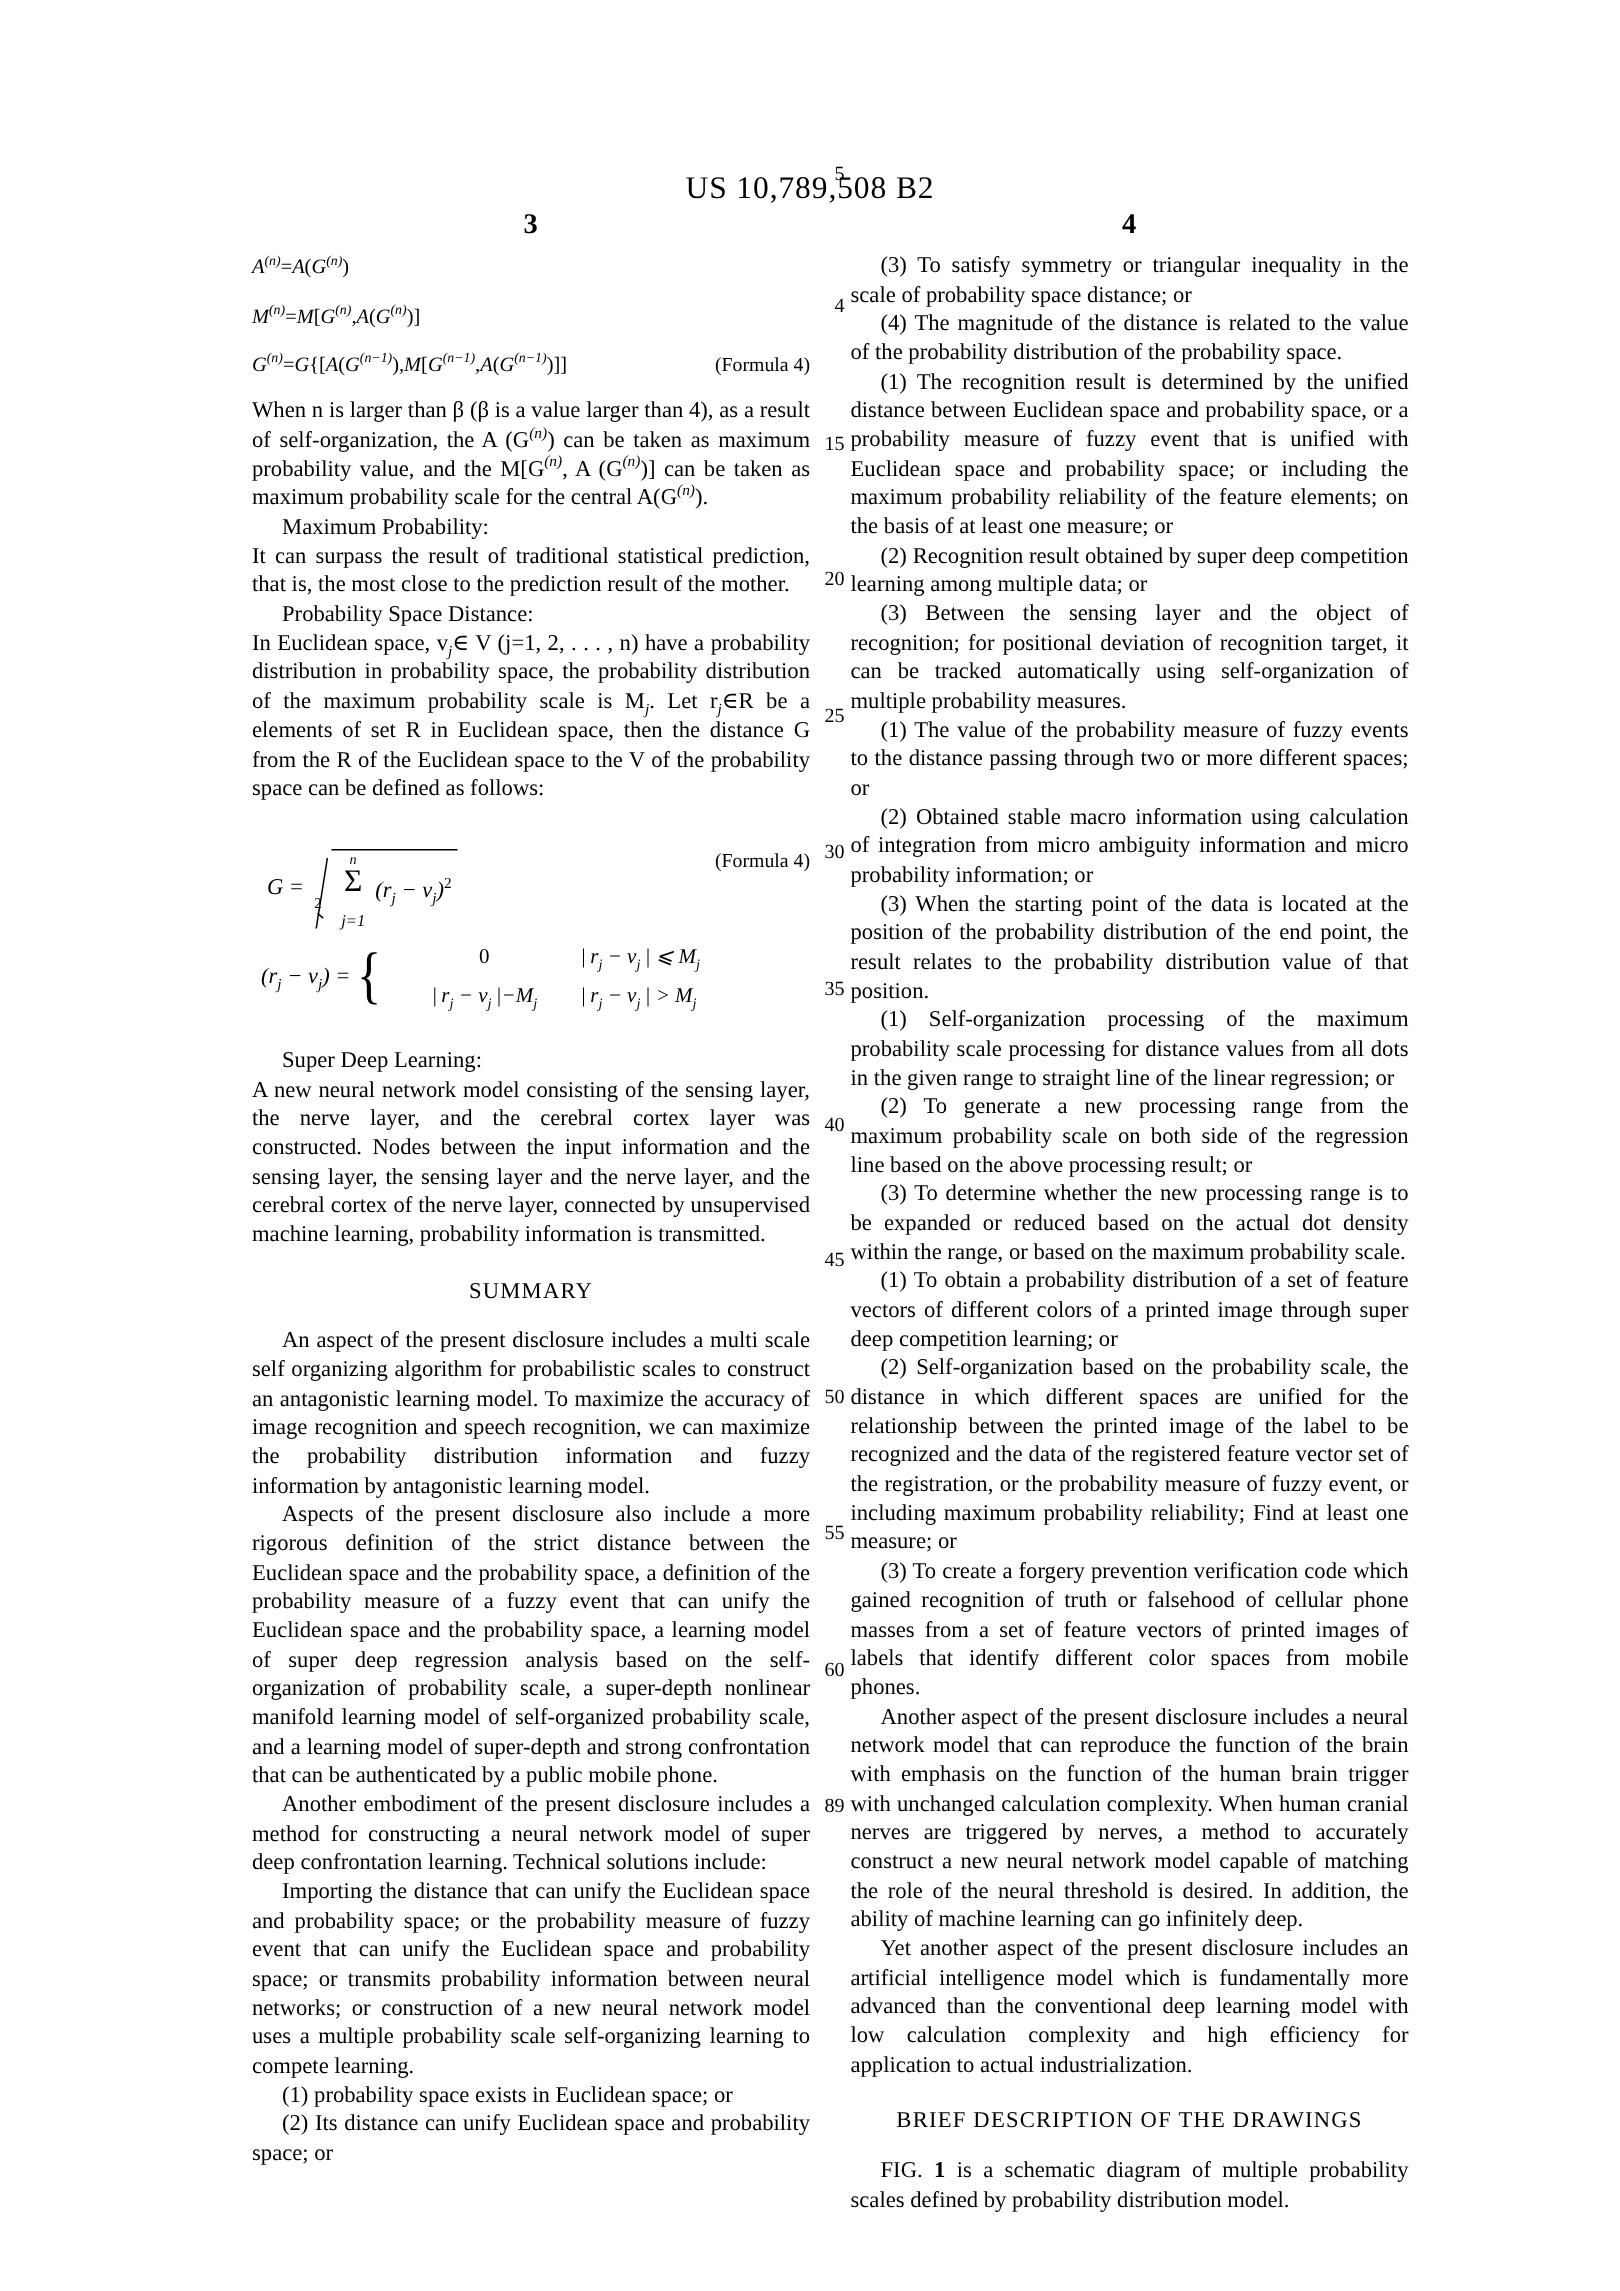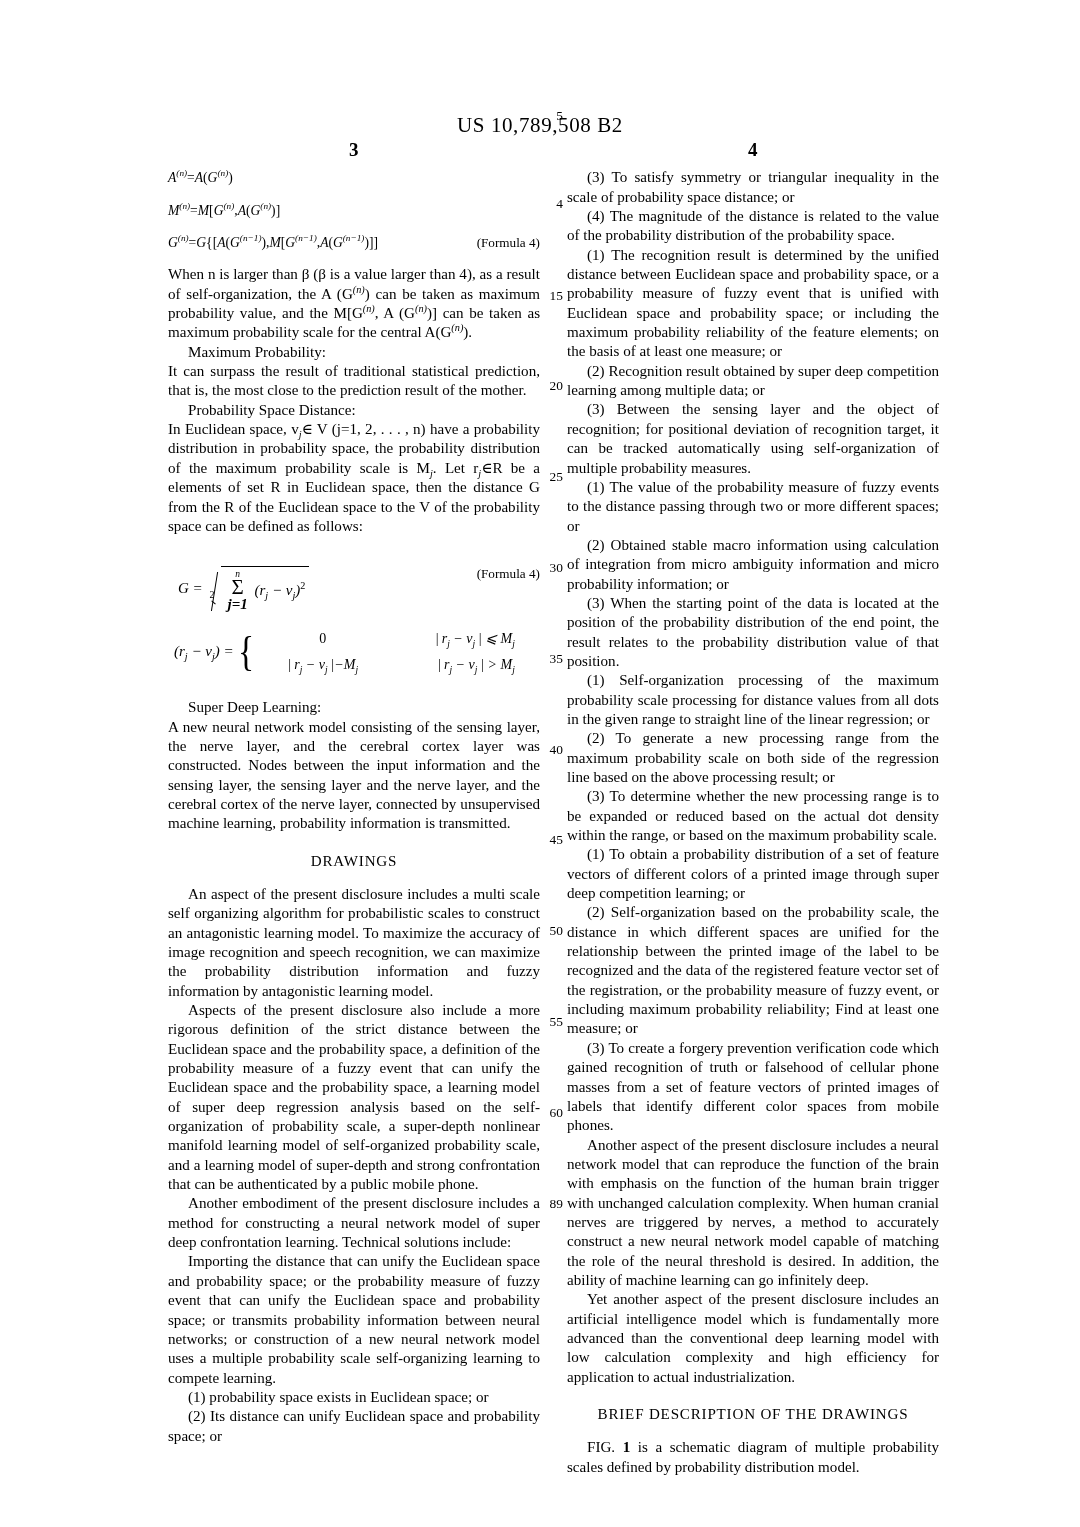--- a/index.html
+++ b/index.html
@@ -178,21 +178,21 @@
   .bigsum {
     display: inline-flex;
     flex-direction: column;
     align-items: center;
     font-style: normal;
     margin: 0 3px;
     line-height: 1;
   }
   .bigsum .top { font-size: 9.5px; font-style: italic; margin-bottom: -1px; }
   .bigsum .sym { font-size: 21px; line-height: 0.85; }
-  .bigsum .bot { font-size: 15px; font-style: italic; margin-top: 0px; font-weight: bold; }
+  .bigsum .bot { font-size: 11px; font-style: italic; margin-top: 12px; }
 
   .cases {
     display: inline-flex;
     align-items: center;
   }
   .brace {
     font-size: 42px;
     line-height: 0.72;
     font-style: normal;
     margin: 0 3px 0 2px;
@@ -207,21 +207,21 @@
     display: flex;
     white-space: nowrap;
     margin: 3px 0;
   }
   .case-val {
     width: 128px;
     text-align: center;
   }
   .case-cond {
     width: 128px;
-    text-align: right;
+    text-align: left;
   }
 </style>
 </head>
 <body>
 
 <div class="page">
 
   <div class="patent-number">US 10,789,508 B2</div>
 
   <div class="gutter">
@@ -309,21 +309,21 @@
               </span>
             </span>
           </span>
         </div>
       </div>
 
       <p class="para space-before">Super Deep Learning:</p>
 
       <p class="noindent">A new neural network model consisting of the sensing layer, the nerve layer, and the cerebral cortex layer was constructed. Nodes between the input information and the sensing layer, the sensing layer and the nerve layer, and the cerebral cortex of the nerve layer, connected by unsupervised machine learning, probability information is transmitted.</p>
 
-      <div class="section-head">DRAWINGS</div>
+      <div class="section-head">SUMMARY</div>
 
       <p class="para">An aspect of the present disclosure includes a multi scale self organizing algorithm for probabilistic scales to construct an antagonistic learning model. To maximize the accuracy of image recognition and speech recognition, we can maximize the probability distribution information and fuzzy information by antagonistic learning model.</p>
       <p class="para">Aspects of the present disclosure also include a more rigorous definition of the strict distance between the Euclidean space and the probability space, a definition of the probability measure of a fuzzy event that can unify the Euclidean space and the probability space, a learning model of super deep regression analysis based on the self-organization of probability scale, a super-depth nonlinear manifold learning model of self-organized probability scale, and a learning model of super-depth and strong confrontation that can be authenticated by a public mobile phone.</p>
       <p class="para">Another embodiment of the present disclosure includes a method for constructing a neural network model of super deep confrontation learning. Technical solutions include:</p>
       <p class="para">Importing the distance that can unify the Euclidean space and probability space; or the probability measure of fuzzy event that can unify the Euclidean space and probability space; or transmits probability information between neural networks; or construction of a new neural network model uses a multiple probability scale self-organizing learning to compete learning.</p>
       <p class="para">(1) probability space exists in Euclidean space; or</p>
       <p class="para">(2) Its distance can unify Euclidean space and probability space; or</p>
 
     </div>
 

